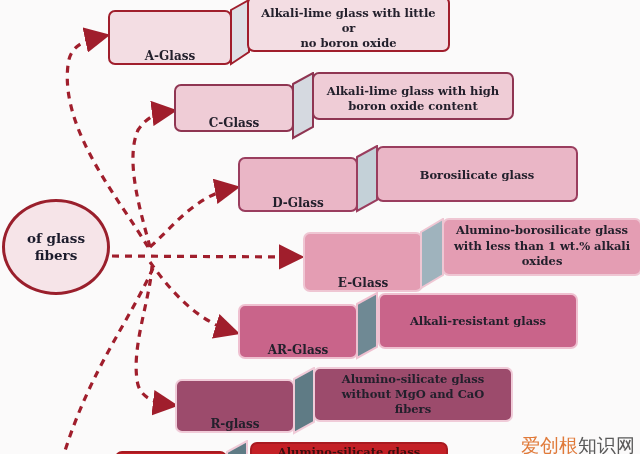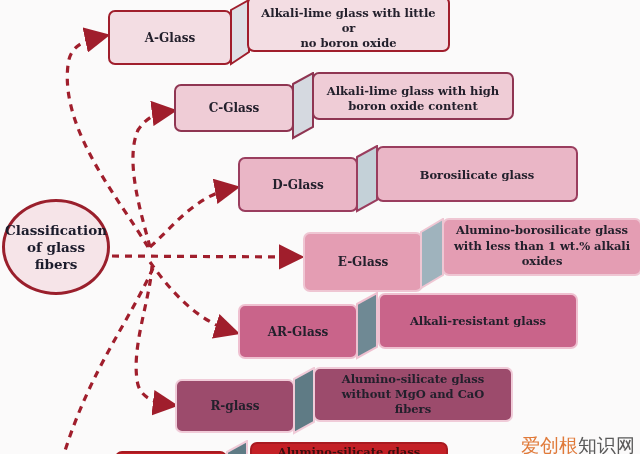--- a/index.html
+++ b/index.html
@@ -12,21 +12,21 @@
   svg.lines { position:absolute; left:0; top:0; }
   .root {
     position:absolute; left:2px; top:199px; width:108px; height:96px;
     border:3px solid #9a1f2c; border-radius:50%;
     background:#f6e4e8; box-sizing:border-box;
     display:flex; align-items:center; justify-content:center; text-align:center;
     font-weight:bold; font-size:13.5px; line-height:17px; color:#1b1b2b;
   }
   .lbox, .rbox {
     position:absolute; box-sizing:border-box; border-radius:7px;
-    display:flex; align-items:center; justify-content:center; text-align:center;
+    display:flex; align-items:flex-end; justify-content:center; text-align:center;
     font-weight:bold; color:#23202c;
   }
   .lbox { font-size:12px; }
   .rbox { font-size:11.5px; line-height:15px; padding:0 8px; align-items:flex-start; padding-top:6px; }
   .conn { position:absolute; }
 </style>
 </head>
 <body>
 
 <div id="canvas">
@@ -50,21 +50,20 @@
       <path d="M150,262 C170,290 195,320 234,332" marker-end="url(#arr)"></path>
 
       <path d="M152,266 C150,300 130,350 138,385 C142,398 155,403 172,405" marker-end="url(#arr)"></path>
 
       <path d="M153,268 C130,320 90,370 64,454"></path>
     </g>
   </svg>
 
   <div class="root">
     <div>
-      <div>Classification</div>
       <div>of glass fibers</div>
     </div>
   </div>
 
   <div>
     <div class="lbox" style="left:108px;top:10px;width:124px;height:55px;background:#f3dde3;border:2.5px solid #a01e2c;">
       <span>A-Glass</span>
     </div>
     <svg class="conn" style="left:230px;top:0px;" width="20" height="66">
       <polygon points="1,10 19,0 19,52 1,64" fill="#dfe0e6" stroke="#a01e2c" stroke-width="2"></polygon>

